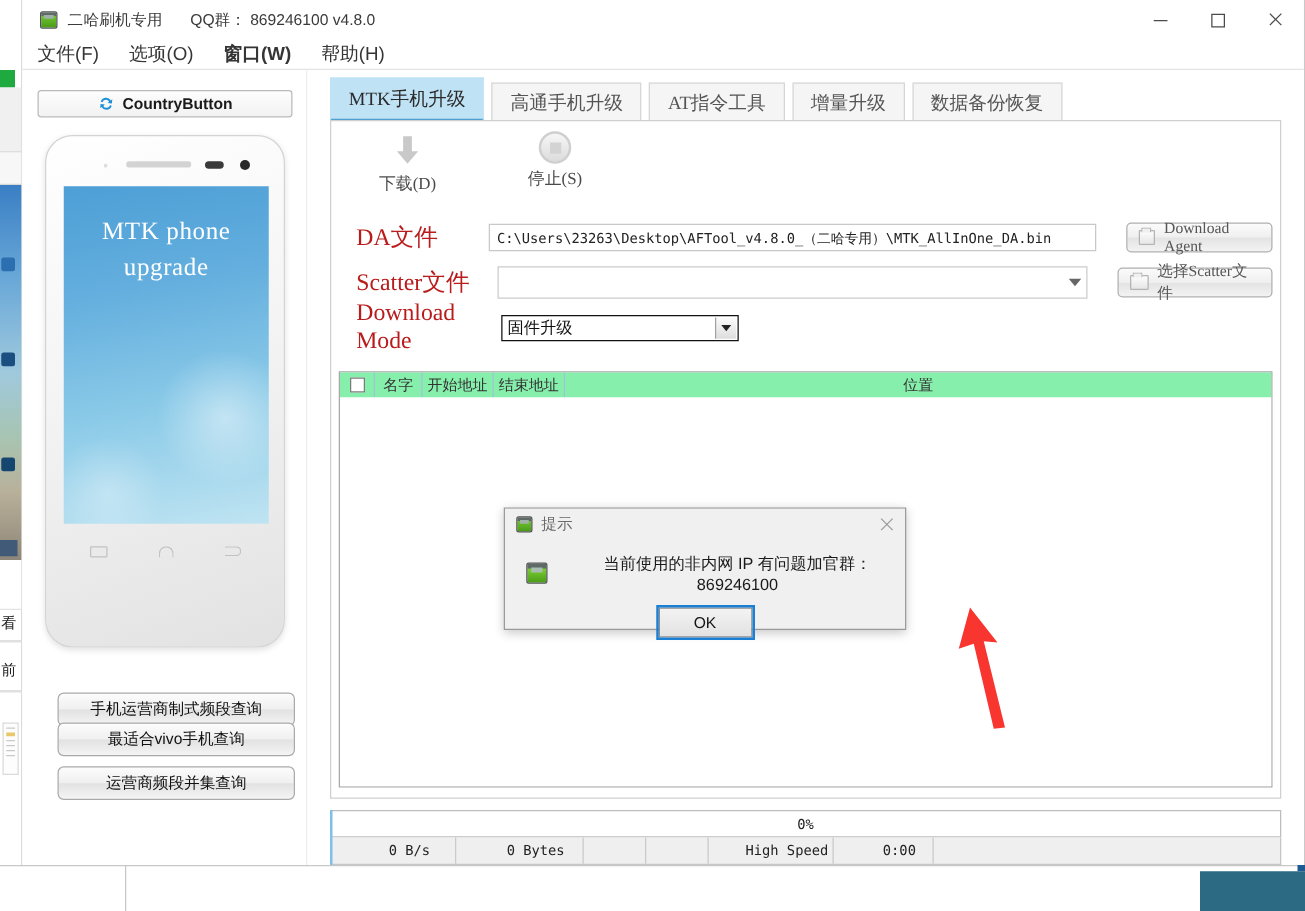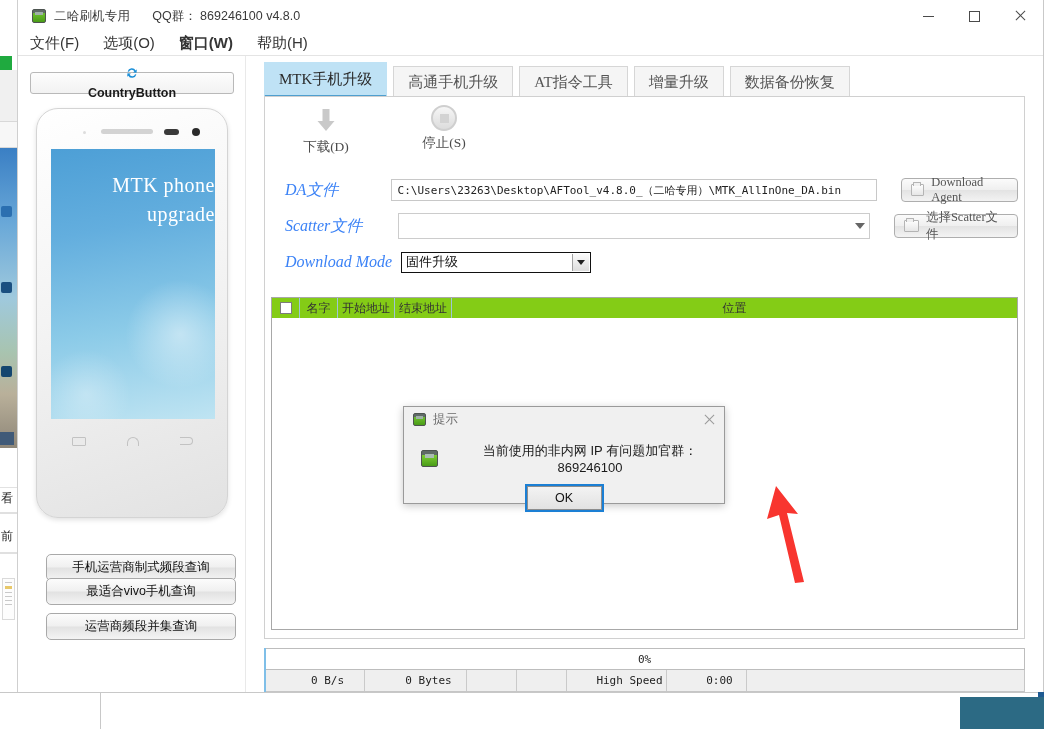--- a/index.html
+++ b/index.html
@@ -116,21 +116,21 @@
 
   
   .sidebar {
     position: absolute; left: 0; top: 0; width: 228px; height: 636px;
     background: #ffffff; border-right: 1px solid #e9e9e9;
   }
   .country-btn {
     position: absolute; left: 12px; top: 16px; width: 204px; height: 22px;
     background: linear-gradient(180deg,#fdfdfd 0%,#f2f2f2 100%);
     border: 1px solid #b9b9b9; border-radius: 3px;
-    display: flex; align-items: center; justify-content: center; gap: 6px; flex-direction: column;
+    display: flex; align-items: center; justify-content: center; gap: 6px;
   }
   .refresh-ico { width: 14px; height: 14px; position: relative; }
   .country-label { font-size: 12.5px; color: #1a1a1a; font-weight: 600; }
 
   .phone {
     position: absolute; left: 18px; top: 52px; width: 192px; height: 410px;
     border-radius: 22px;
     background: linear-gradient(160deg,#ffffff 0%, #f4f4f4 45%, #e2e2e2 100%);
     border: 1px solid #d4d4d4;
     box-shadow: 0 2px 5px rgba(0,0,0,.12);
@@ -145,21 +145,21 @@
   .phone-screen {
     position: absolute; left: 14px; top: 40px; width: 164px; height: 270px;
     background: linear-gradient(170deg,#4d9fd6 0%, #63aede 30%, #8ccbe8 65%, #bfe4f2 100%);
     overflow: hidden;
   }
   .glow1 { position:absolute; right:-20px; bottom:30px; width:110px; height:110px;
            background: radial-gradient(circle, rgba(255,255,255,.45) 0%, rgba(255,255,255,0) 70%); }
   .glow2 { position:absolute; left:-10px; bottom:-20px; width:90px; height:90px;
            background: radial-gradient(circle, rgba(255,255,255,.3) 0%, rgba(255,255,255,0) 70%); }
   .phone-text {
-    position: absolute; left: 0; right: 0; top: 22px; text-align: right;
+    position: absolute; left: 0; right: 0; top: 22px; text-align: center;
     font-family: "Liberation Serif", serif; font-size: 20px; color: #ffffff;
     line-height: 29px; letter-spacing: .5px;
   }
   .phone-nav {
     position: absolute; left: 14px; right: 14px; top: 318px; height: 28px;
     display: flex; align-items: center; justify-content: space-around;
   }
   .nav-menu { width: 14px; height: 9px; border: 1px solid #c2c2c2; border-radius: 1px; background:#eaeaea;}
   .nav-home { width: 12px; height: 9px; border: 1px solid #c2c2c2; border-radius: 6px 6px 0 0; border-bottom: none; }
   .nav-back { width: 13px; height: 8px; border: 1px solid #c2c2c2; border-radius: 0 4px 4px 0; border-left: none; }
@@ -206,21 +206,21 @@
   .dl-arrow { width: 30px; height: 30px; position: relative; }
   .stop-ico { width: 26px; height: 26px; border-radius: 50%;
               background: linear-gradient(180deg,#f6f6f6,#dcdcdc);
               border: 2px solid #cfcfcf; display:flex; align-items:center; justify-content:center;}
   .stop-ico i { width: 9px; height: 9px; background: #d3d3d3; display: block; }
 
   .form { position: absolute; left: 6px; top: 78px; right: 6px; }
   .frow { display: flex; align-items: center; height: 30px; margin-bottom: 6px; }
   .flabel {
     width: 130px; padding-left: 14px;
-    font-family: "Liberation Serif", serif; font-size: 16px; color: #3b82f6; font-style: italic;
+    font-family: "Liberation Serif", serif; font-size: 19px; color: #b91c1c;
   }
   .finput {
     flex: 0 0 auto; height: 22px;
     border: 1px solid #c8c8c8; background: #fff;
     font-family: "DejaVu Sans Mono", monospace; font-size: 11px; color: #222;
     padding: 0 6px; display: flex; align-items: center;
   }
   .finput.da { width: 486px; }
   .fcombo {
     height: 26px; border: 1px solid #cccccc; background: #fff;
@@ -261,21 +261,21 @@
   .folder-ico::before {
     content:""; position:absolute; left:1px; top:-3px; width:6px; height:3px;
     background:#f0f0f0; border:1px solid #b4b4b4; border-bottom:none; border-radius:1px 1px 0 0;
   }
 
   
   .grid {
     position: absolute; left: 6px; right: 6px; top: 200px; bottom: 8px;
     border: 1px solid #a8a8a8; background: #ffffff;
   }
-  .grid-head { display: flex; height: 20px; background: #84cc16; }
+  .grid-head { display: flex; height: 20px; background: #86efac; }
   .gh {
     border-right: 1px solid #9fc4d8; height: 20px;
     display: flex; align-items: center; justify-content: center;
     font-size: 12px; color: #333;
   }
   .gh.chk { width: 28px; }
   .gh.chk .box { width: 12px; height: 12px; background:#fff; border:1px solid #7c7c7c; }
   .gh.c1 { width: 38px; }
   .gh.c2 { width: 57px; }
   .gh.c3 { width: 57px; }

